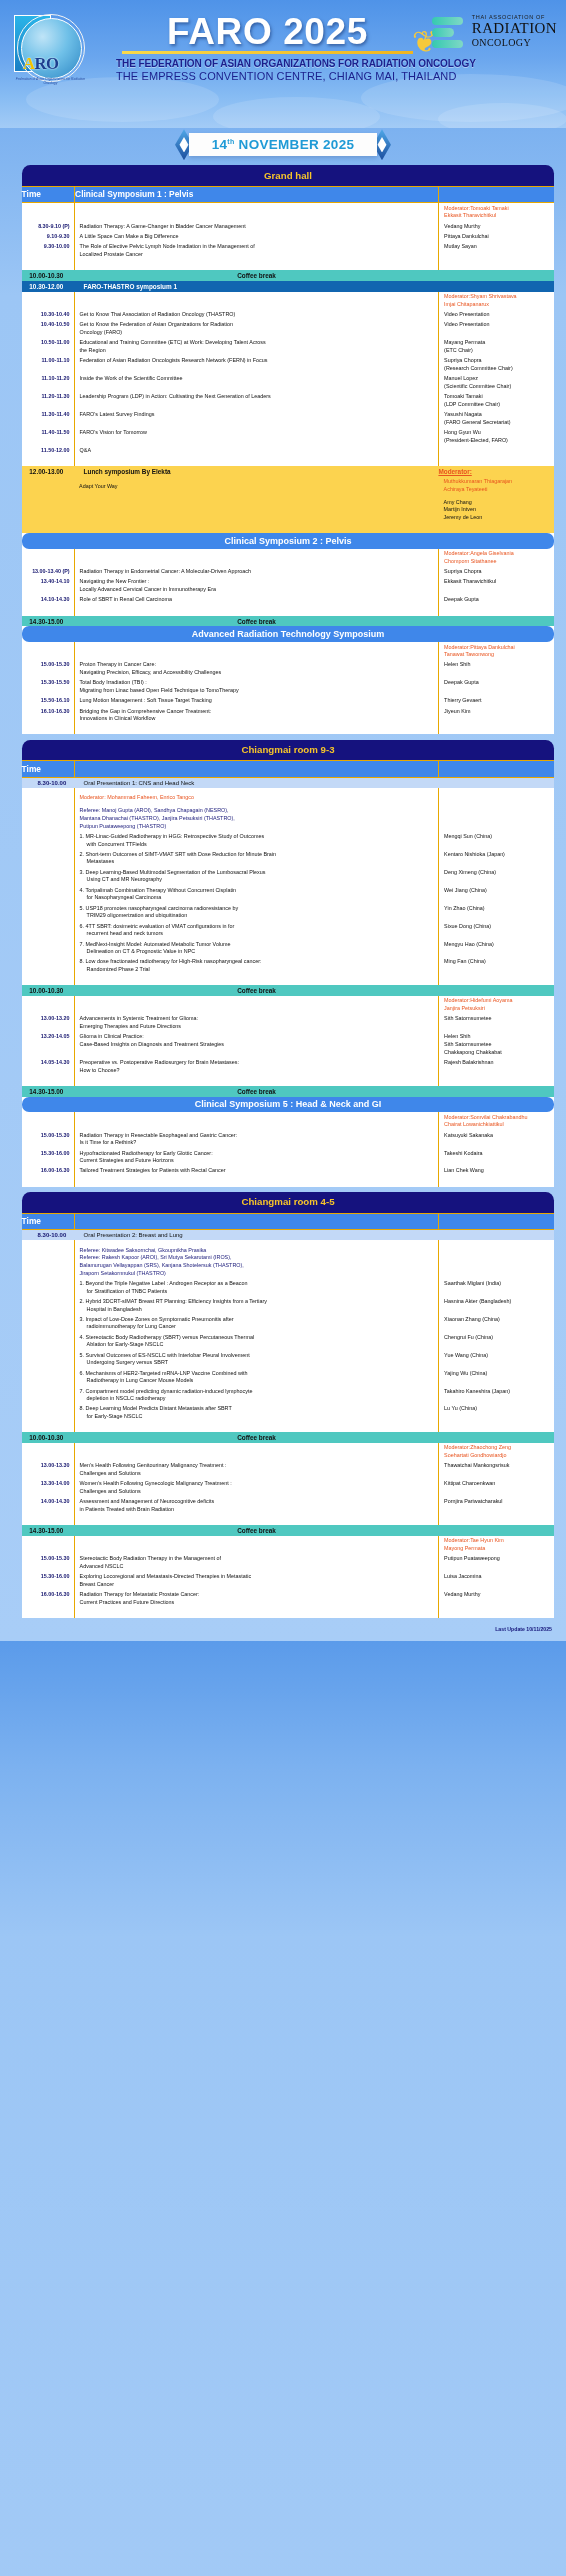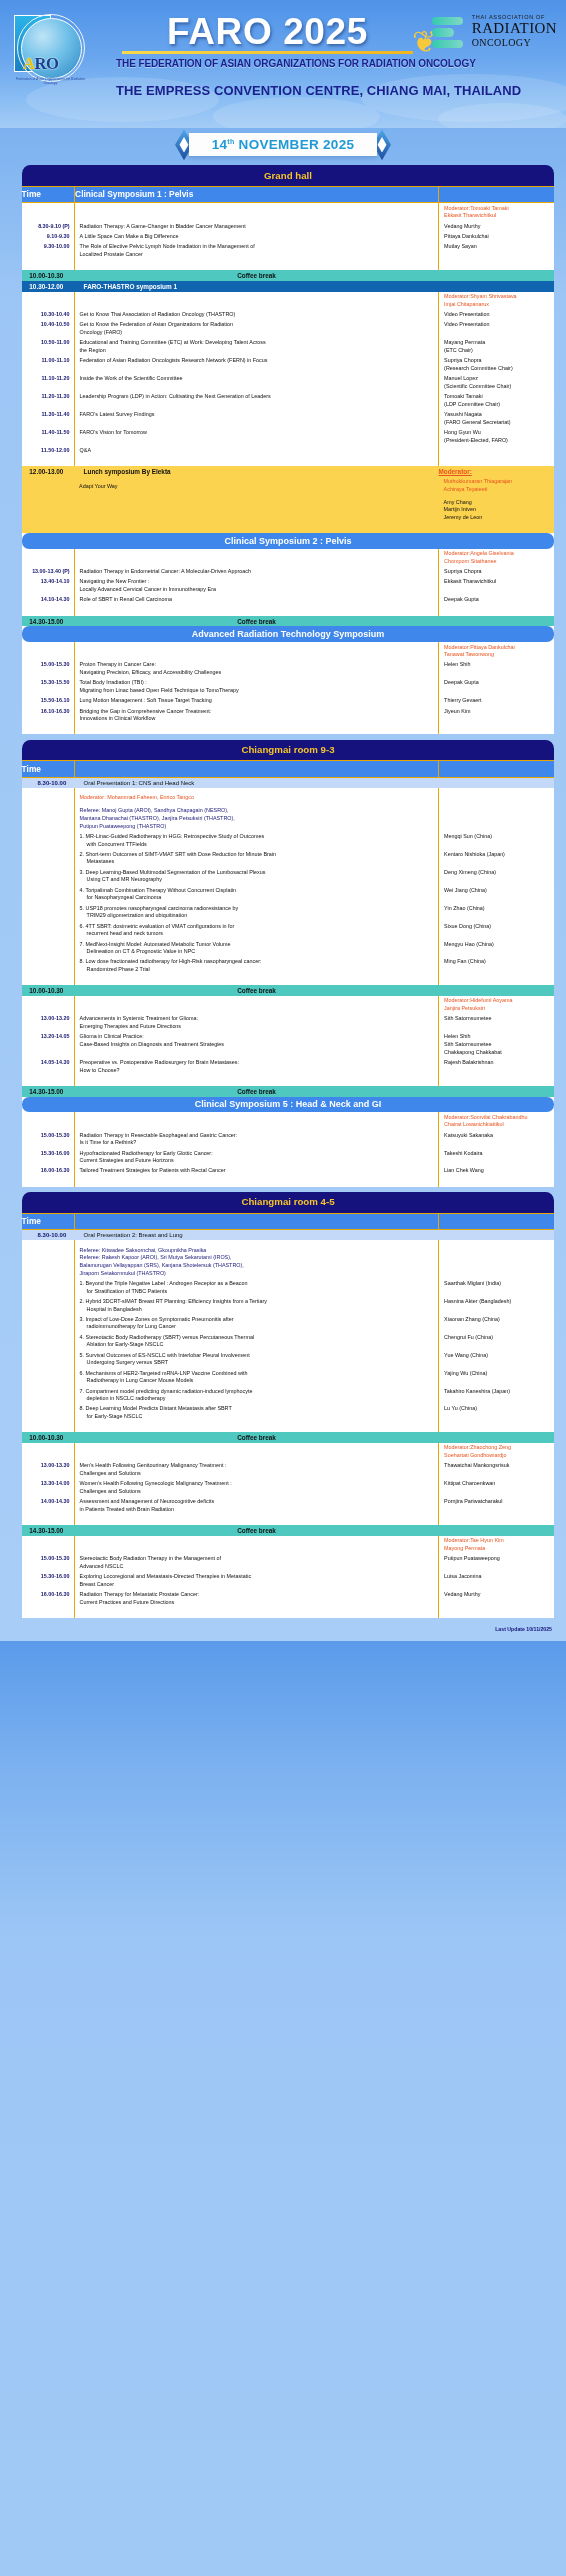--- a/index.html
+++ b/index.html
@@ -60,22 +60,22 @@
     font-size:37px; font-weight:bold; color:#ffffff;
     letter-spacing:0.6px; line-height:1.0;
     text-shadow:1.3px 1.9px 3.2px rgba(20,50,110,.55);
   }
   .gold-rule { height:2.6px; background:linear-gradient(90deg,#f9d94a,#f0b51f); margin:1.3px 6.4px 3.9px 6.4px; }
   .line1 {
     font-size:10px; font-weight:bold; color:#1b1f8c; letter-spacing:-0.1px;
     white-space:nowrap; text-shadow:0 0.6px 0 rgba(255,255,255,.4);
   }
   .line2 {
-    font-size:13px; font-weight:bold; color:#1b1f8c; letter-spacing:0.1px;
-    margin-top:14px; white-space:nowrap;
+    font-size:11px; font-weight:normal; color:#1b1f8c; letter-spacing:0.1px;
+    margin-top:1px; white-space:nowrap;
   }
   .flame {
     position:absolute; left:412px; top:27px; width:26px; height:39px;
     color:#f6c93b; font-size:30px; line-height:1;
   }
 
   .thai-assoc { position:absolute; right:9px; top:14px; text-align:left; }
   .thai-assoc .bars { position:absolute; left:-40px; top:2.6px; }
   .thai-assoc .bar { height:8.4px; border-radius:4.5px; margin-bottom:3.2px;
       background:linear-gradient(90deg,#35c9b0,#7fd8c6); }

